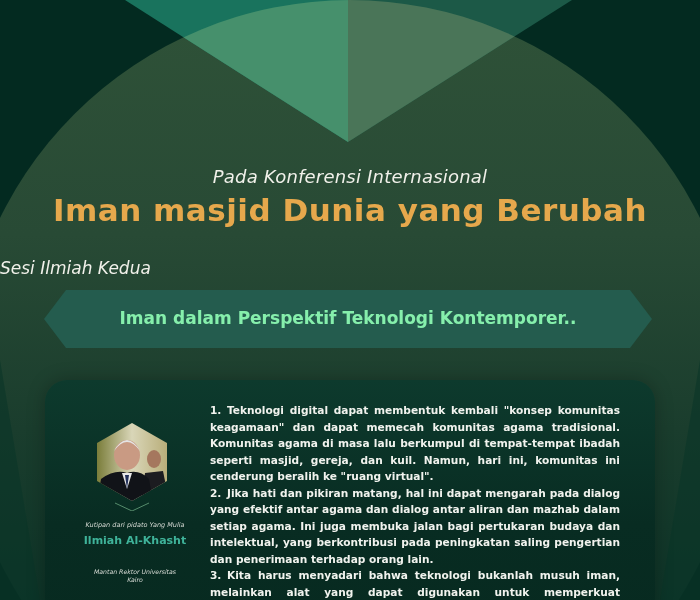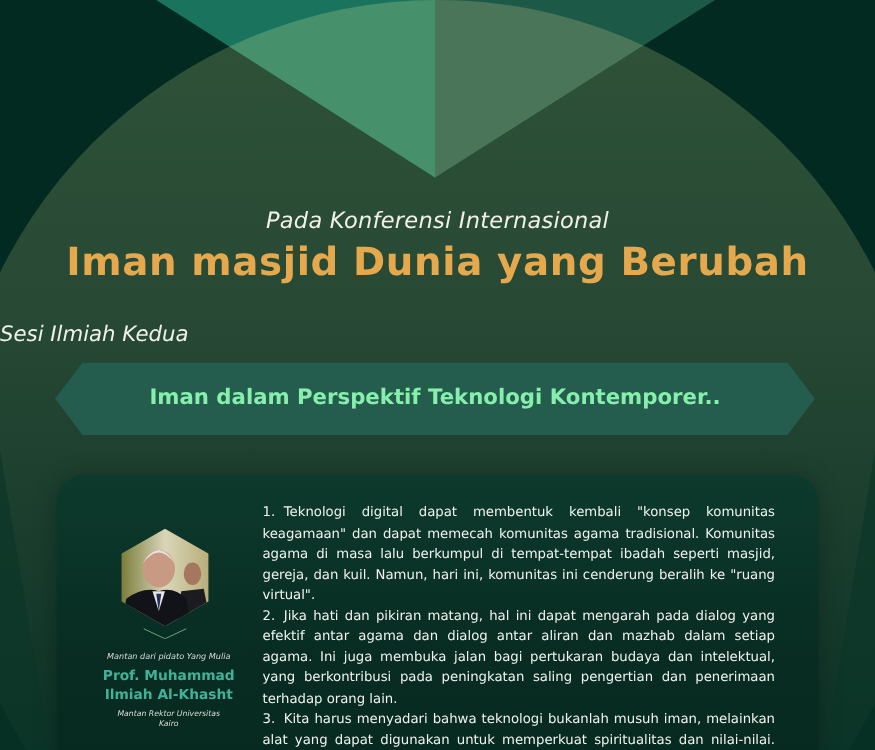--- a/index.html
+++ b/index.html
@@ -14,21 +14,21 @@
     .session { position:absolute; top:258px; left:0; width:700px; text-align:left; color:#f1f1ea; font-style:italic; font-size:17px; font-family:"DejaVu Sans", sans-serif;}
     .banner { position:absolute; top:290px; left:44px; width:608px; height:58px; }
     .banner-text { position:absolute; top:296px; left:44px; width:608px; text-align:center; color:#86efac; font-weight:bold; font-size:17px; line-height:23px; font-family:"DejaVu Sans", sans-serif;margin-top:11px;}
     .card { position:absolute; top:380px; left:45px; width:610px; height:240px; border-radius:22px;
       background: linear-gradient(180deg,#0d3a2d 0%,#082c22 60%,#072a20 100%); box-shadow: 0 0 18px rgba(0,0,0,0.25); }
     .portrait { position:absolute; top:425px; left:97px; width:70px; height:80px; }
     .caption-small { position:absolute; top:521px; left:60px; width:150px; text-align:center; color:#d8dcd6; font-style:italic; font-size:6.5px; font-family:"DejaVu Sans", sans-serif;}
     .speaker-name { position:absolute; top:533px; left:60px; width:150px; text-align:center; color:#3fb39a; font-weight:bold; font-size:11px; line-height:15px; font-family:"DejaVu Sans", sans-serif;}
     .speaker-role { position:absolute; top:568px; left:60px; width:150px; text-align:center; color:#d8dcd6; font-style:italic; font-size:6.2px; line-height:8px; font-family:"DejaVu Sans", sans-serif;}
     .points { position:absolute; top:402px; left:210px; width:410px; color:#f1f3ee; font-size:10.6px; line-height:16.5px; text-align:justify; font-family:"DejaVu Sans", sans-serif; }
-    .points p { margin:0; }
+    .points p { margin:0;font-weight:bold; }
     .num { display:inline-block; width:17px; }
   </style>
 </head>
 <body>
 
 <div class="bg-layer">
   <div class="big-circle"></div>
   <svg class="tri" width="700" height="160" style="left:0;top:0">
     <polygon points="125,0 348,0 348,142" fill="#1b7a63" opacity="0.92"></polygon>
     <polygon points="348,0 572,0 348,142" fill="#1e5c4a" opacity="0.95"></polygon>
@@ -77,23 +77,22 @@
       <path d="M44,78 L48,50 L66,48 L72,78 Z" fill="#1c1c20"></path>
       <ellipse cx="30" cy="32" rx="13" ry="15" fill="#c99a83"></ellipse>
       <path d="M17,28 Q30,10 43,28 Q38,18 30,17 Q22,18 17,28 Z" fill="#e4e4e4"></path>
       <path d="M0,78 L4,56 Q18,46 30,50 Q42,46 52,56 L56,78 Z" fill="#111318"></path>
       <path d="M25,50 L30,66 L35,50 Z" fill="#e8e8e8"></path>
       <path d="M28,52 L30,66 L32,52 Z" fill="#22305a"></path>
     </g>
     <polyline points="18,80 35,88 52,80" fill="none" stroke="#6aa47f" stroke-width="0.8"></polyline>
   </svg>
 
-  <div class="caption-small">Mantan dari pidato Yang Mulia</div>
+  <div class="caption-small">Kutipan dari pidato Yang Mulia</div>
   <div class="speaker-name">
-    <div>Prof. Muhammad</div>
     <div>Ilmiah Al-Khasht</div>
   </div>
   <div class="speaker-role">
     <div>Mantan Rektor Universitas</div>
     <div>Kairo</div>
   </div>
 
   <div class="points">
     <p><span class="num">1.</span><span>Teknologi digital dapat membentuk kembali "konsep komunitas keagamaan" dan dapat memecah komunitas agama tradisional. Komunitas agama di masa lalu berkumpul di tempat-tempat ibadah seperti masjid, gereja, dan kuil. Namun, hari ini, komunitas ini cenderung beralih ke "ruang virtual".</span></p>
     <p><span class="num">2.</span><span>Jika hati dan pikiran matang, hal ini dapat mengarah pada dialog yang efektif antar agama dan dialog antar aliran dan mazhab dalam setiap agama. Ini juga membuka jalan bagi pertukaran budaya dan intelektual, yang berkontribusi pada peningkatan saling pengertian dan penerimaan terhadap orang lain.</span></p>

